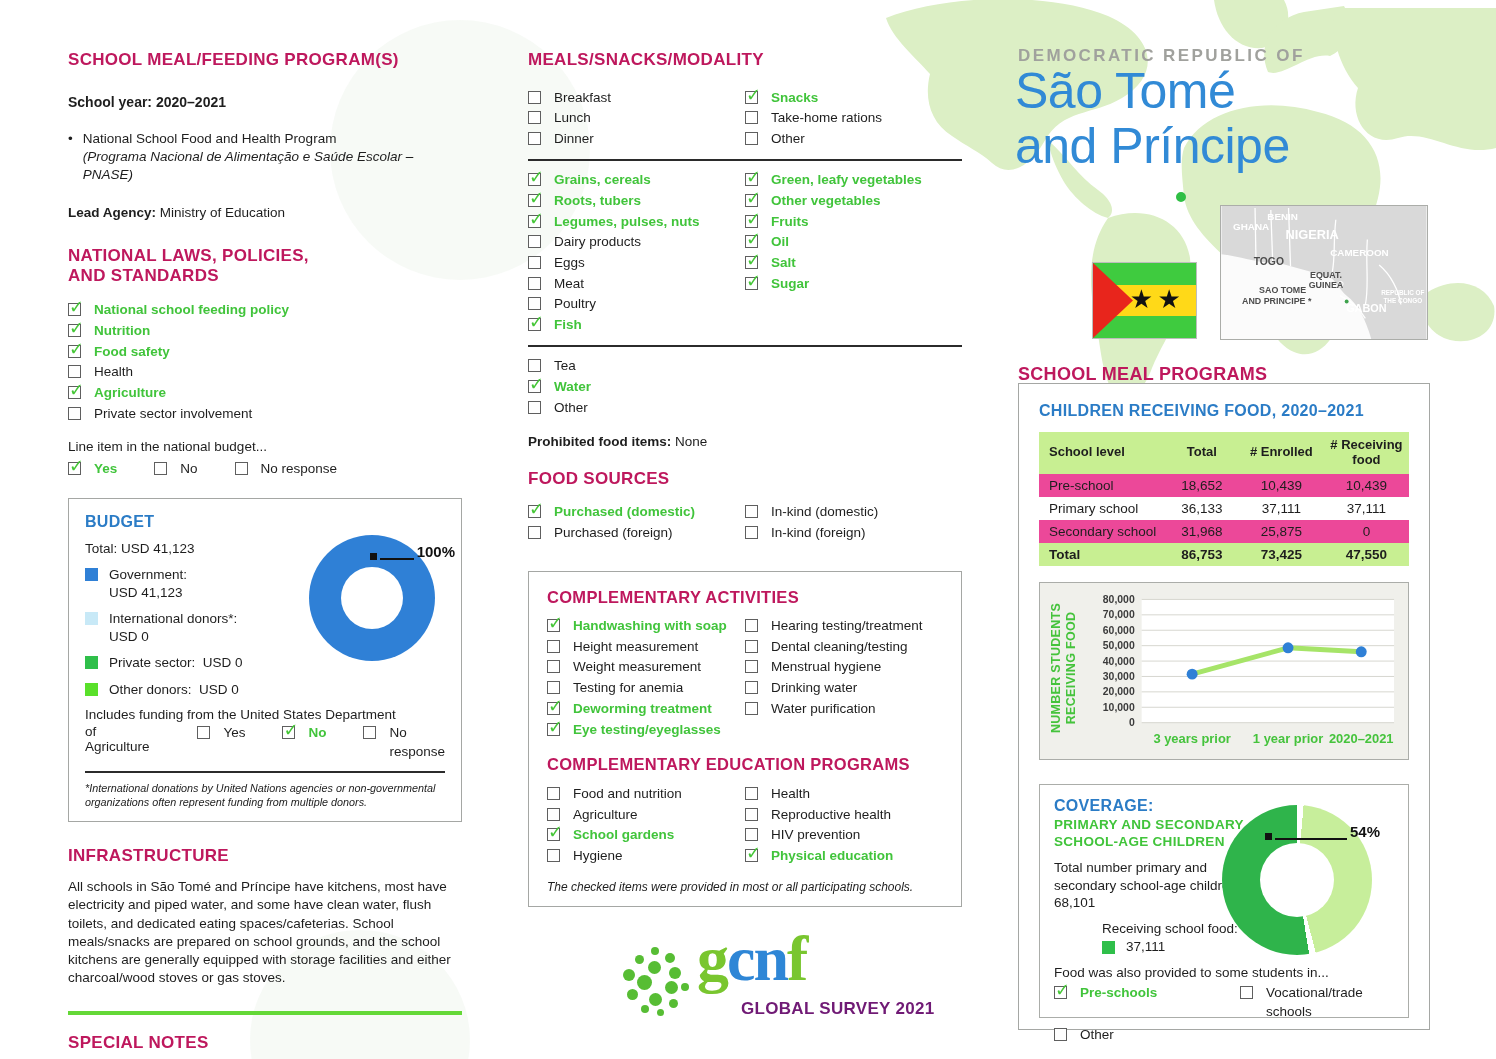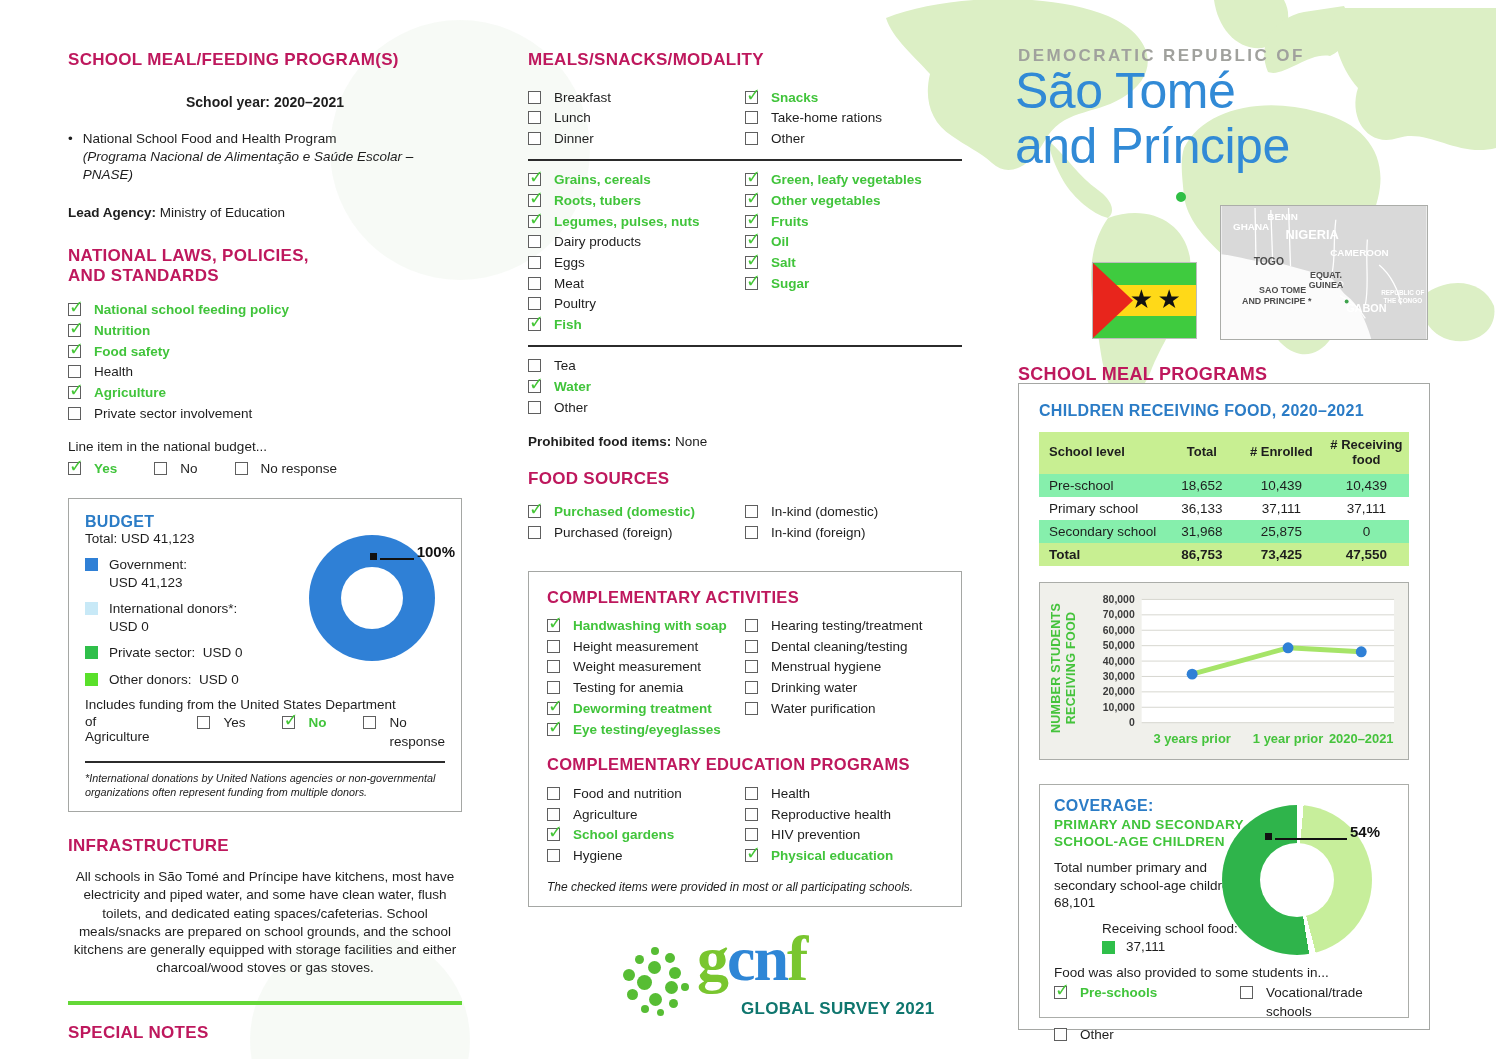--- a/index.html
+++ b/index.html
@@ -22,28 +22,28 @@
   .cb { position:relative; flex:none; width:13px; height:13px; margin-top:2px; border:1.6px solid #5f5f5f; background:#fff; display:inline-block; }
   .cb.checked::after { content:"✓"; position:absolute; left:0px; top:-9px; font-size:18px; font-weight:bold; color:#44C636; }
   .ci.on .cl { color:#41C43B; font-weight:bold; }
   .opts { display:flex; gap:37px; }
   .opts .ci { margin:0; }
 
   
   .col-left { position:absolute; left:68px; top:50px; width:394px; }
   .col-mid  { position:absolute; left:528px; top:50px; width:434px; }
 
-  .sy { font-size:14px; font-weight:bold; margin:24px 0 20px;text-align:center; }
+  .sy { font-size:14px; font-weight:bold; margin:24px 0 20px; }
   .bullet { display:flex; gap:10px; font-size:13.5px; line-height:1.35; margin-bottom:20px; }
   .lead { font-size:13.5px; margin-bottom:26px; }
   .laws-h { line-height:1.22; margin-bottom:14px; }
   .line-item { font-size:13.5px; margin:16px 0 6px; }
 
   .budget-box { position:relative; border:1px solid #A5A7A4; background:#fff; margin-top:20px; padding:14px 16px 12px; }
-  .budget-box .h3 { }
+  .budget-box .h3 { margin-bottom:10px; }
   .btotal { font-size:13.5px; margin-bottom:10px; }
   .leg { display:flex; gap:11px; margin-bottom:9px; width:220px; }
   .sw { flex:none; width:13px; height:13px; margin-top:2px; }
   .lt { font-size:13.5px; line-height:1.3; }
   .lt .val2 { display:block; }
   .usda { font-size:13.5px; margin-top:4px; }
   .usda-row { display:flex; gap:18px; margin-top:2px; }
   .usda-row .opts { margin-left:22px; }
   .hr-dark { border:none; border-top:2px solid #2b2b2b; margin:10px 0 8px; }
   .footnote { font-size:10.8px; font-style:italic; line-height:1.32; color:#222; }
@@ -66,21 +66,21 @@
   .prohib { font-size:13.5px; margin:14px 0 20px; }
   .comp-box { border:1px solid #A5A7A4; background:#fff; margin-top:26px; padding:16px 18px 12px; }
   .comp-box .h2 { font-size:16.5px; margin-bottom:8px; }
   .comp-note { font-size:12px; font-style:italic; margin-top:12px; }
 
   .logo { position:relative; width:420px; height:100px; margin:34px auto 0; }
   .dots { position:absolute; left:86px; top:6px; width:70px; height:72px; }
   .dots i { position:absolute; border-radius:50%; background:#57BD34; }
   .word { position:absolute; left:162px; top:-14px; font-family:"Liberation Serif", serif; font-weight:bold; font-size:64px; letter-spacing:-2px; line-height:1; }
   .word .lg { color:#79C62F; } .word .lb { color:#2E86D6; }
-  .tagline { position:absolute; left:206px; top:58px; font-size:17px; font-weight:bold; color:#0f766e; letter-spacing:.3px; }
+  .tagline { position:absolute; left:206px; top:58px; font-size:17px; font-weight:bold; color:#701a75; letter-spacing:.3px; }
 
   
   .kicker { position:absolute; left:1018px; top:46px; font-size:17px; font-weight:bold; letter-spacing:2.4px; color:#A0A19D; }
   .bigtitle { position:absolute; left:1015px; top:64px; font-size:50px; line-height:1.09; color:#318AD6; letter-spacing:-0.5px; }
   .ring { position:absolute; left:1176px; top:192px; width:10px; height:10px; border:5px solid #2FBF44; border-radius:50%; background:#fff; }
 
   .flag { position:absolute; left:1092px; top:262px; width:105px; height:77px; border:1px solid #BDBDBD;
           background:linear-gradient(to bottom, #3FCB3F 0 29%, #FFD918 29% 71%, #3FCB3F 71% 100%); overflow:hidden; }
   .flag .tri { position:absolute; left:0; top:0; width:40px; height:100%; background:#E8251C; clip-path:polygon(0 0, 0 100%, 100% 50%); }
   .flag .star { position:absolute; top:50%; transform:translate(-50%,-54%); font-size:26px; color:#111; }
@@ -93,21 +93,21 @@
   .smp { position:absolute; left:1018px; top:364px; font-size:18px; }
 
   .outer { position:absolute; left:1018px; top:383px; width:412px; height:647px; border:1px solid #A5A7A4; background:#fff; padding:16px 20px; }
   .tbl-title { font-size:16px; margin:2px 0 12px; }
   .ctable { width:100%; font-size:13.5px; }
   .trow { display:grid; grid-template-columns:34% 20% 23% 23%; align-items:center; }
   .tcell { padding:4px 6px; text-align:center; }
   .tcell.c0 { text-align:left; padding-left:10px; }
   .thead { background:#C8EF92; font-weight:bold; font-size:13px; line-height:1.15; }
   .thead .tcell { padding-top:6px; padding-bottom:6px; }
-  .tdata.odd { background:#86efac; }
+  .tdata.odd { background:#ec4899; }
   .tdata.even { background:#fff; }
   .ttotal { background:#C8EF92; font-weight:bold; }
 
   .chartbox { position:relative; display:flex; align-items:center; margin-top:16px; padding:8px 6px 8px 2px; background:#F0F0EB; border:1px solid #ABADA9; }
   .ylab-wrap { width:44px; position:relative; height:160px; flex:none; }
   .ylab { position:absolute; left:-53px; top:62px; width:150px; transform:rotate(-90deg); text-align:center; color:#45C33C; font-weight:bold; font-size:12.5px; line-height:1.2; letter-spacing:.3px; }
   .ytick { font:600 10.5px "Liberation Sans", sans-serif; fill:#3b3b3b; }
   .xtick { font:bold 13px "Liberation Sans", sans-serif; fill:#45C33C; }
 
   .covbox { position:relative; margin-top:24px; height:234px; border:1px solid #ABADA9; background:#fff; padding:12px 14px; }
@@ -251,21 +251,21 @@
                 <span class="cl">No response</span>
               </div>
             </div>
         </div>
       </div>
       <hr class="hr-dark">
       <div class="footnote">*International donations by United Nations agencies or non-governmental organizations often represent funding from multiple donors.</div>
     </div>
 
     <div class="h2" style="margin-top:24px;">INFRASTRUCTURE</div>
-    <p class="body" style="margin-top:12px;text-align:center;">All schools in São Tomé and Príncipe have kitchens, most have electricity and piped water, and some have clean water, flush toilets, and dedicated eating spaces/cafeterias. School meals/snacks are prepared on school grounds, and the school kitchens are generally equipped with storage facilities and either charcoal/wood stoves or gas stoves.</p>
+    <p class="body" style="margin-top:12px;">All schools in São Tomé and Príncipe have kitchens, most have electricity and piped water, and some have clean water, flush toilets, and dedicated eating spaces/cafeterias. School meals/snacks are prepared on school grounds, and the school kitchens are generally equipped with storage facilities and either charcoal/wood stoves or gas stoves.</p>
     <hr class="hr-green">
     <div class="h2">SPECIAL NOTES</div>
     <p class="body" style="margin-top:12px;">Some population and enrollment numbers from the UNESCO Institute of Statistics (UIS) were used to complete this report.</p>
   </div>
 
   <div class="col-mid">
     <div class="h2" style="margin-bottom:16px;">MEALS/SNACKS/MODALITY</div>
     <div class="two-col">
       <div class="half">
           <div class="ci">

